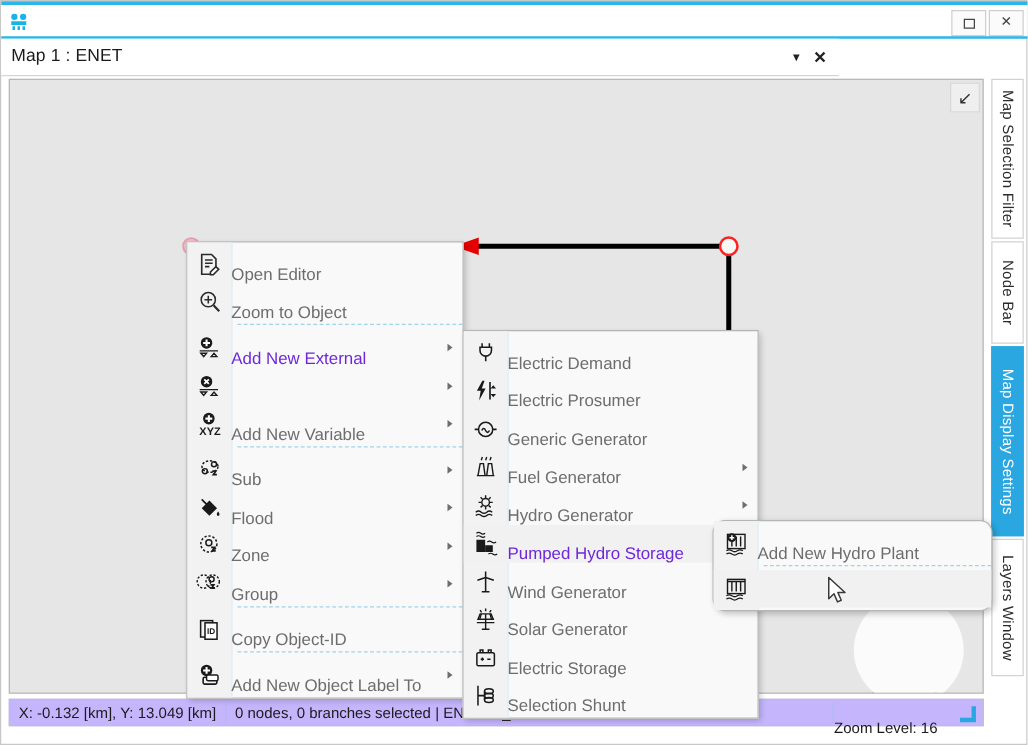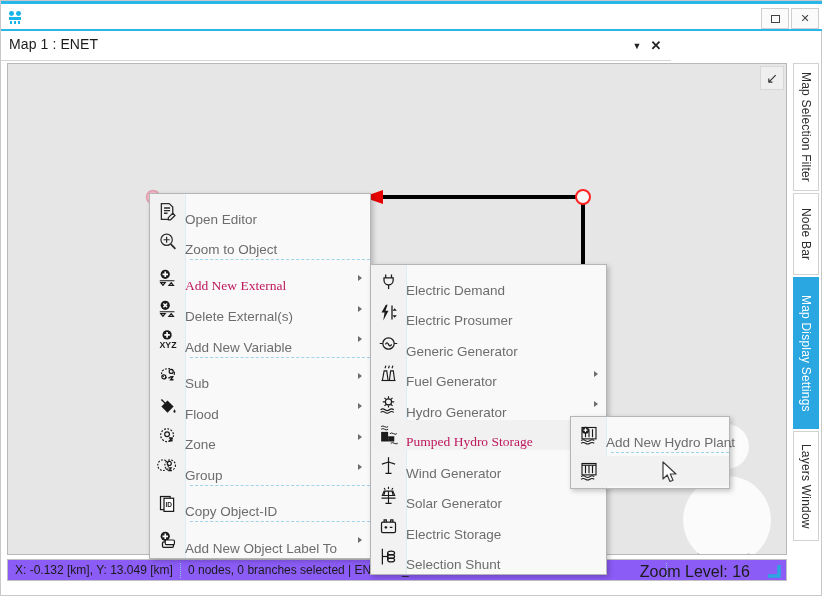--- a/index.html
+++ b/index.html
@@ -80,31 +80,31 @@
     background:rgba(255,255,255,0.82);cursor:pointer;
   }
   .nav-arrow{
     position:absolute;font-size:18px;color:#4b4b4b;line-height:1;cursor:pointer;
   }
   .nav-left{left:686px;top:483px;}
   .nav-right{left:739px;top:483px;}
   
   .statusbar{
     position:absolute;left:6px;top:558px;width:780px;height:22px;
-    border:1px solid #c0c0c0;background:#8b5cf6;box-sizing:border-box;
+    border:1px solid #c0c0c0;background:#c4b5fd;box-sizing:border-box;
   }
   .status-left{
     position:absolute;left:7px;top:3px;font-size:12px;color:#1b1b1b;white-space:nowrap;
   }
   .status-sep{
     position:absolute;top:3px;width:1px;height:15px;
     border-left:1px dotted #8fc6e0;
   }
   .status-zoom{
-    position:absolute;right:36px;top:3px;font-size:16px;color:#1b1b1b;white-space:nowrap;
+    position:absolute;right:36px;top:15px;font-size:12px;color:#1b1b1b;white-space:nowrap;
   }
   .resize-grip{
     position:absolute;right:4px;top:3px;width:16px;height:16px;
   }
   
   .rail{
     position:absolute;right:0;top:62px;width:30px;height:500px;
   }
   .vtab{
     position:absolute;left:2px;width:26px;
@@ -128,39 +128,39 @@
   .menu .gutter{
     position:absolute;left:0;top:0;bottom:0;width:35px;
     background:#f2f2f2;border-right:1px solid #dbeef7;
   }
   .mi{
     position:relative;height:30.5px;display:flex;align-items:flex-end;
     padding-left:35px;cursor:pointer;
     font-size:13.5px;color:#6d6d6d;white-space:nowrap;
     box-sizing:border-box;
   }
-  .mi.strong{color:#be185d;font-family:Liberation Serif, serif;}
+  .mi.strong{color:#6d28d9;}
   .mi.hover{background:#f1f1f1;}
   .mi .ico{
     position:absolute;left:0;top:0;width:35px;height:100%;
     display:flex;align-items:center;justify-content:center;
   }
   .mi .lbl{flex:1;}
   .mi .arw{
     position:absolute;right:8px;top:50%;transform:translateY(-50%);
     width:0;height:0;border-left:4px solid #6d6d6d;
     border-top:3.5px solid transparent;border-bottom:3.5px solid transparent;
   }
   .msep{
     height:1px;margin:2px 0 2px 40px;
     border-top:1px dashed #9fd3ea;
   }
   #menu-main{left:148px;top:192px;width:222px;}
   #menu-sub1{left:369px;top:263px;width:237px;}
-  #menu-sub2{left:569px;top:415px;width:160px;}
+  #menu-sub2{left:569px;top:415px;width:224px;border-radius:10px;}
   .cursor-arrow{position:absolute;left:660px;top:460px;width:20px;height:24px;}
 </style>
 </head>
 <body>
 
 <div class="app">
 
   <div class="titlebar">
     <div class="app-logo">
       <svg width="20" height="20" viewBox="0 0 20 20">
@@ -289,21 +289,20 @@
     <div class="mi">
       <span class="ico">
         <svg width="22" height="22" viewBox="0 0 24 24">
           <circle cx="9" cy="8" r="5" fill="#1a1a1a"></circle>
           <path d="M7 6 l4 4 M11 6 l-4 4" stroke="#fff" stroke-width="1.6"></path>
           <path d="M4 17 l2.5 3 l2.5 -3 z" fill="none" stroke="#1a1a1a" stroke-width="1.2"></path>
           <path d="M13 20 l2.5 -3 l2.5 3 z" fill="none" stroke="#1a1a1a" stroke-width="1.2"></path>
           <path d="M3 15 h16" stroke="#1a1a1a" stroke-width="1.1"></path>
         </svg>
       </span>
-      <span class="lbl">Delete External(s)</span>
       <span class="arw"></span>
     </div>
 
     <div class="mi">
       <span class="ico">
         <svg width="24" height="23" viewBox="0 0 26 24">
           <circle cx="12" cy="7" r="5" fill="#1a1a1a"></circle>
           <path d="M12 4 v6 M9 7 h6" stroke="#fff" stroke-width="1.8"></path>
           <text x="13" y="21" font-family="Liberation Sans, sans-serif" font-size="9.5" font-weight="bold" fill="#1a1a1a" text-anchor="middle">XYZ</text>
         </svg>

